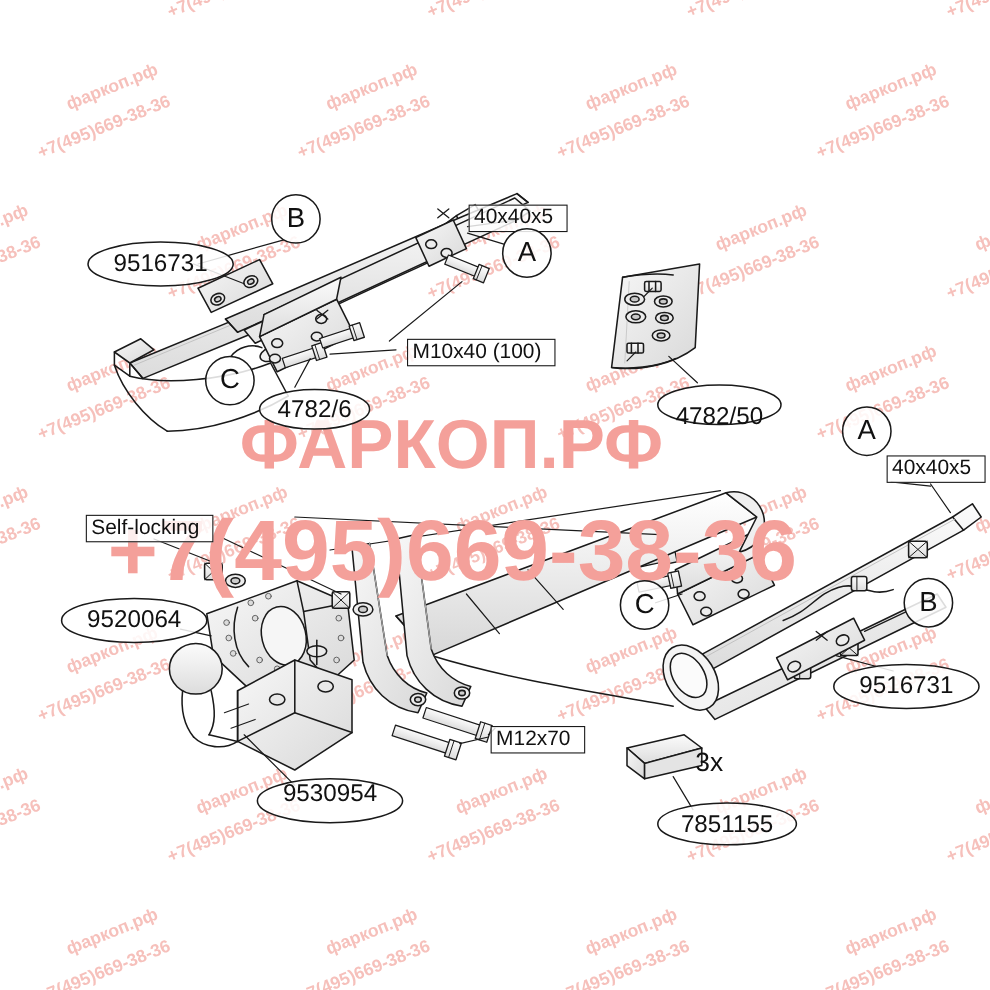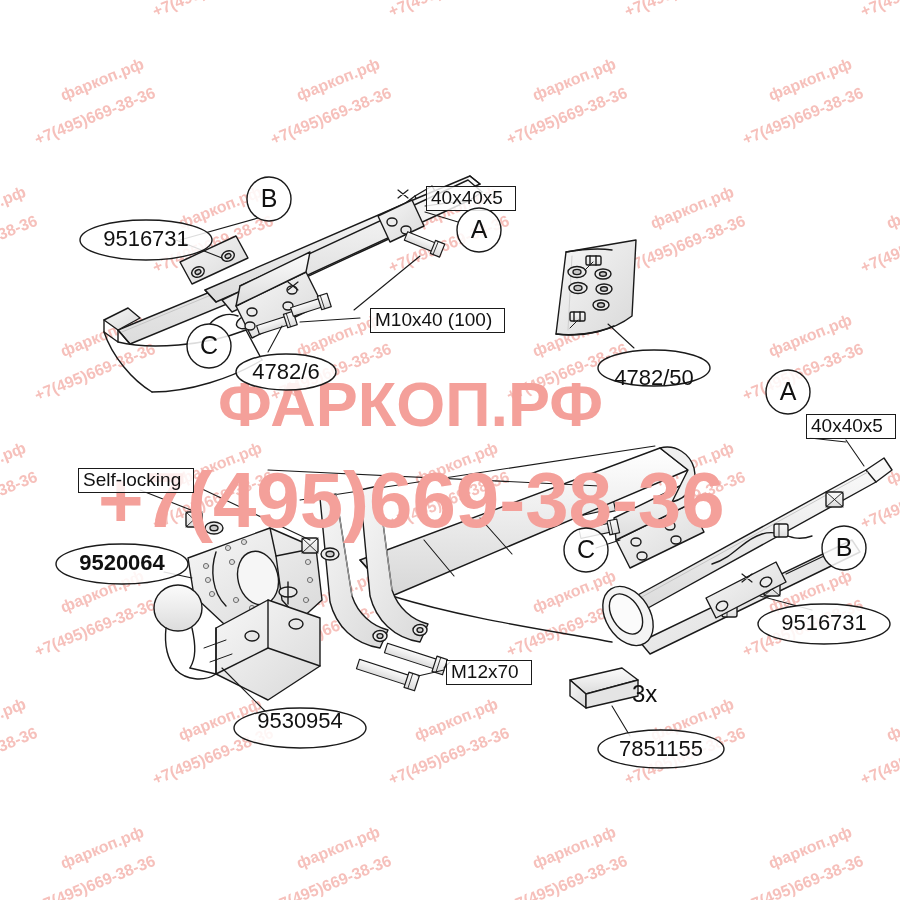--- a/index.html
+++ b/index.html
@@ -488,21 +488,21 @@
   </div>
 
   <div class="lbl lbl-box" style="left:806px;top:414px;">40x40x5</div>
 
   <div class="lbl lbl-box" style="left:78px;top:468px;">Self-locking</div>
 
   <div class="lbl" style="left:54px;top:542px;">
     <svg width="136" height="44" viewBox="0 0 136 44">
       <ellipse cx="68" cy="22" rx="66" ry="20" fill="rgba(255,255,255,0.85)" stroke="#1a1a1a" stroke-width="1.4"></ellipse>
     </svg>
-    <span class="lbl-oval" style="position:absolute;left:0;top:10px;width:136px;font-weight:bold;">9520064</span>
+    <span class="lbl-oval" style="position:absolute;left:0;top:10px;width:136px;">9520064</span>
   </div>
 
   <div class="lbl" style="left:562px;top:526px;">
     <svg width="48" height="48" viewBox="0 0 48 48">
       <circle cx="24" cy="24" r="22" fill="rgba(255,255,255,0.85)" stroke="#1a1a1a" stroke-width="1.4"></circle>
     </svg>
     <span class="lbl-letter" style="position:absolute;left:0;top:11px;width:48px;">C</span>
   </div>
 
   <div class="lbl" style="left:820px;top:524px;">

